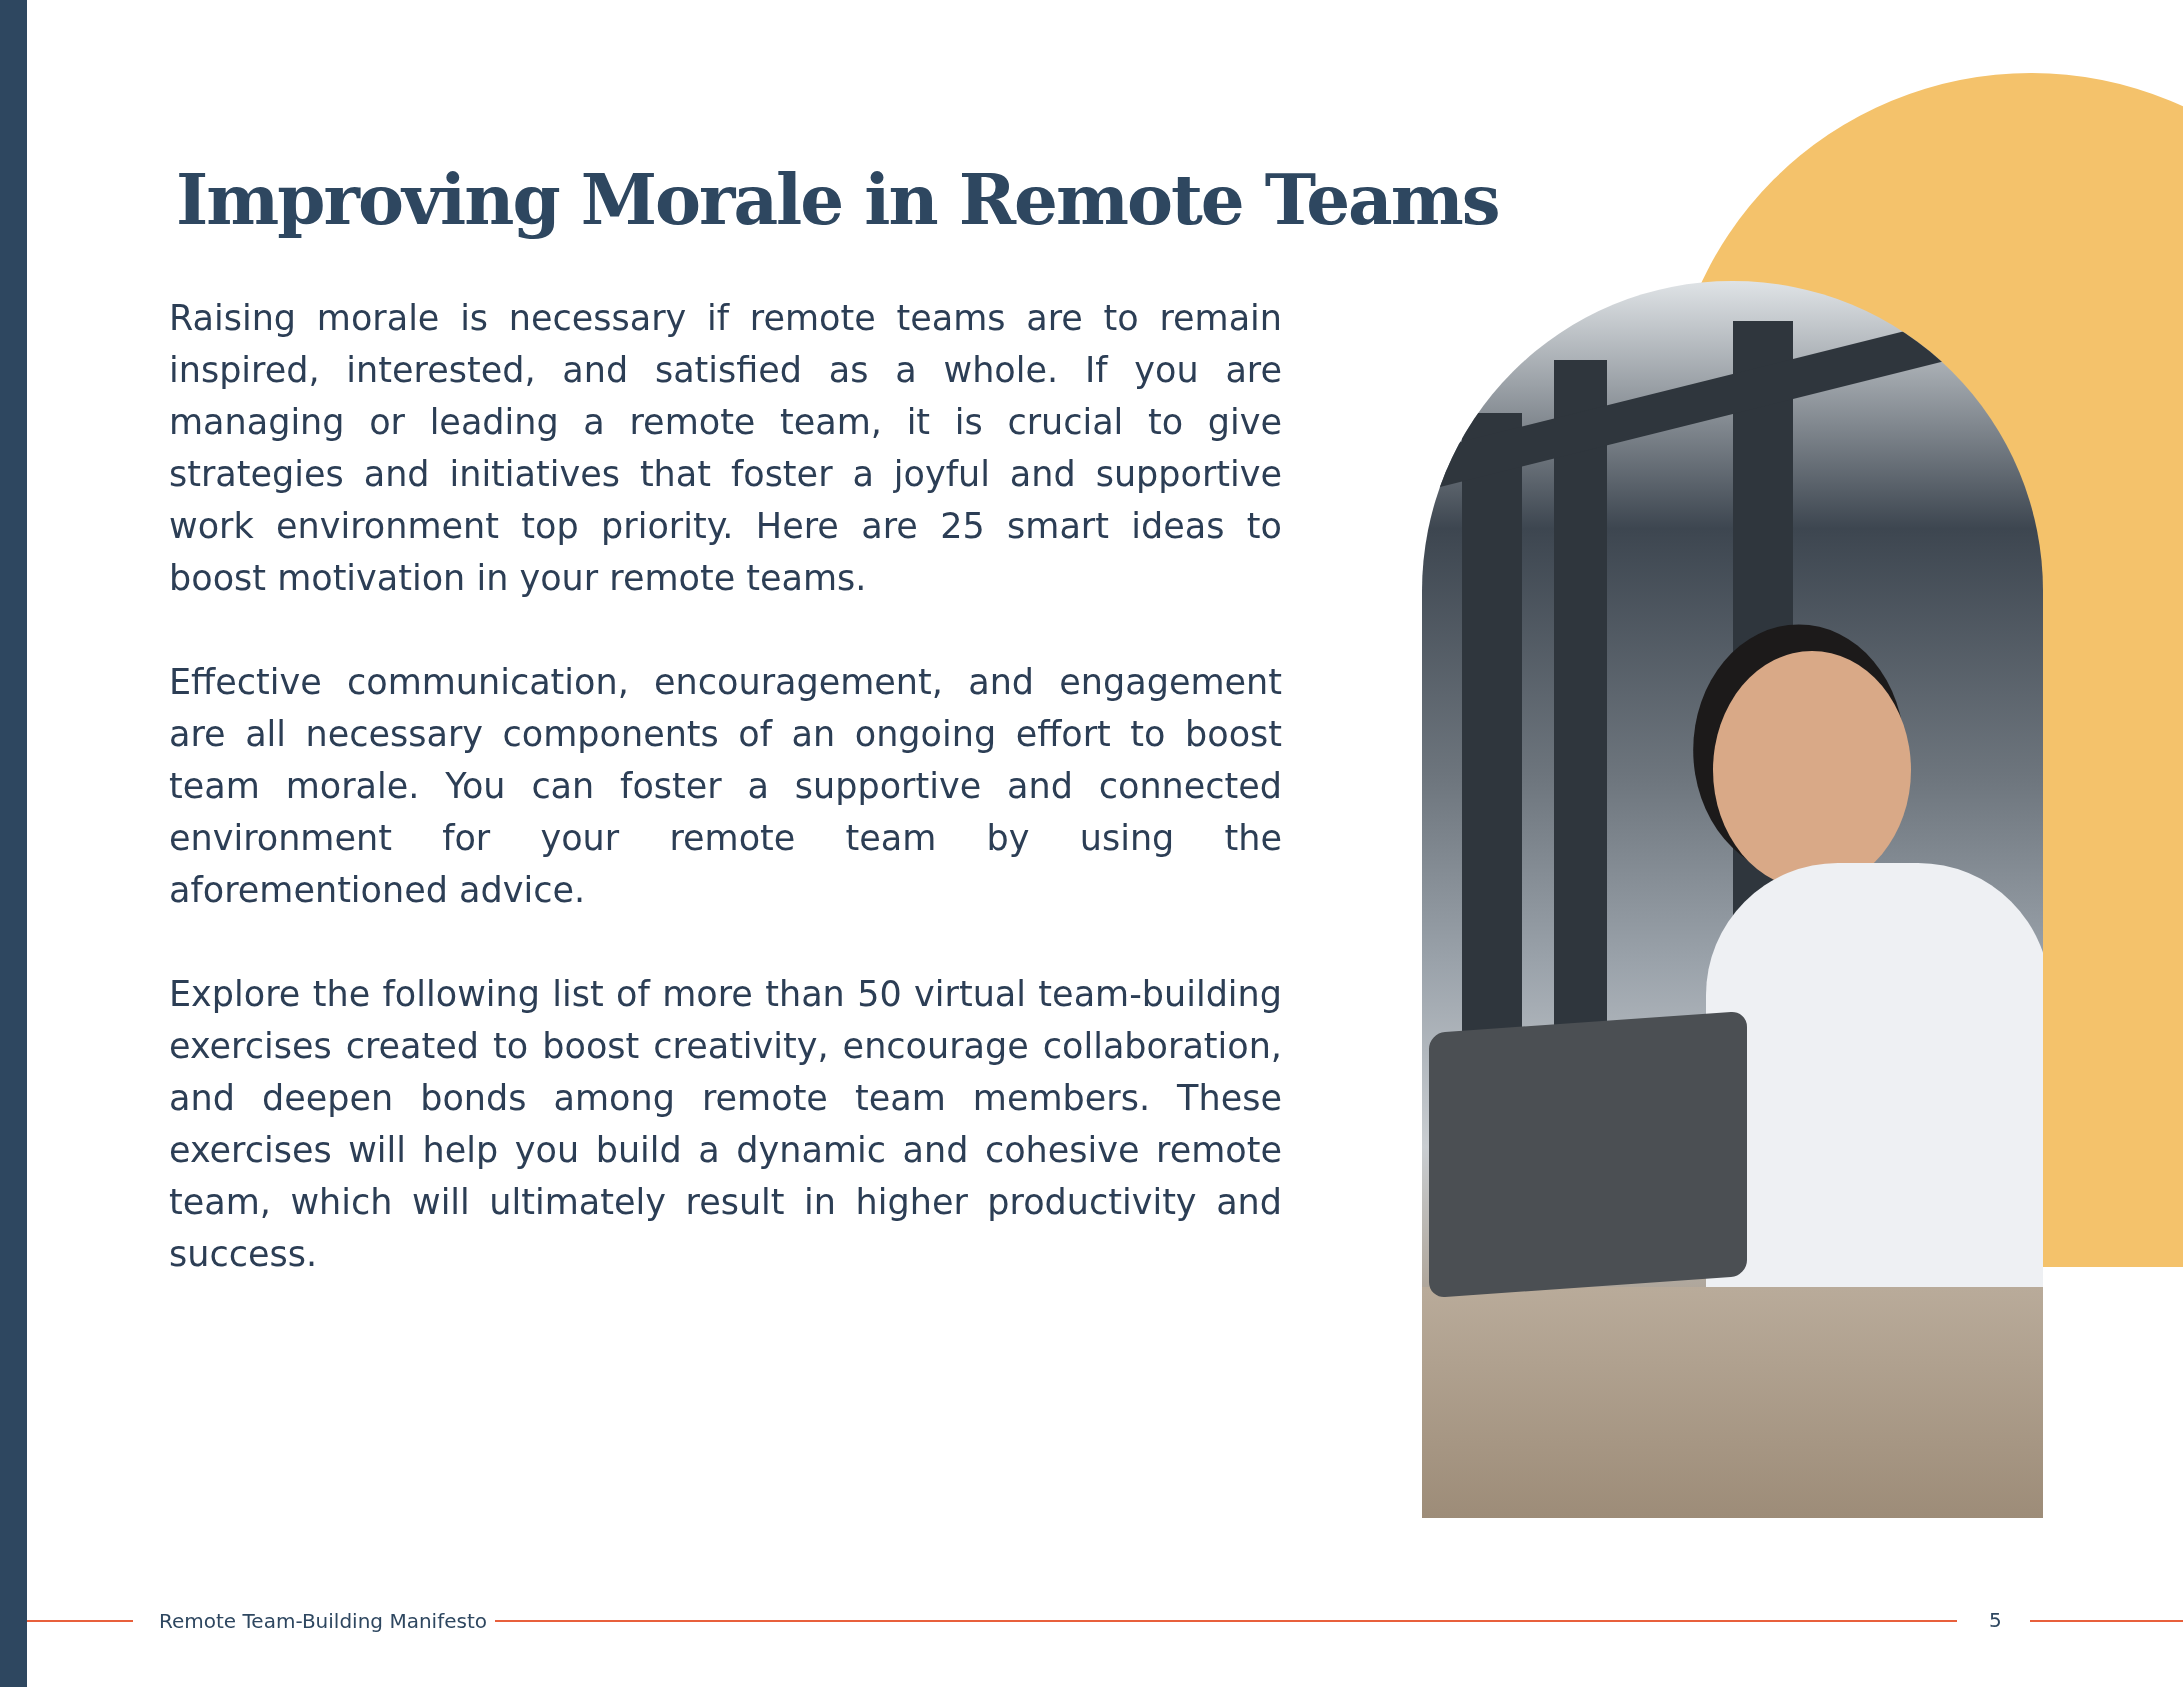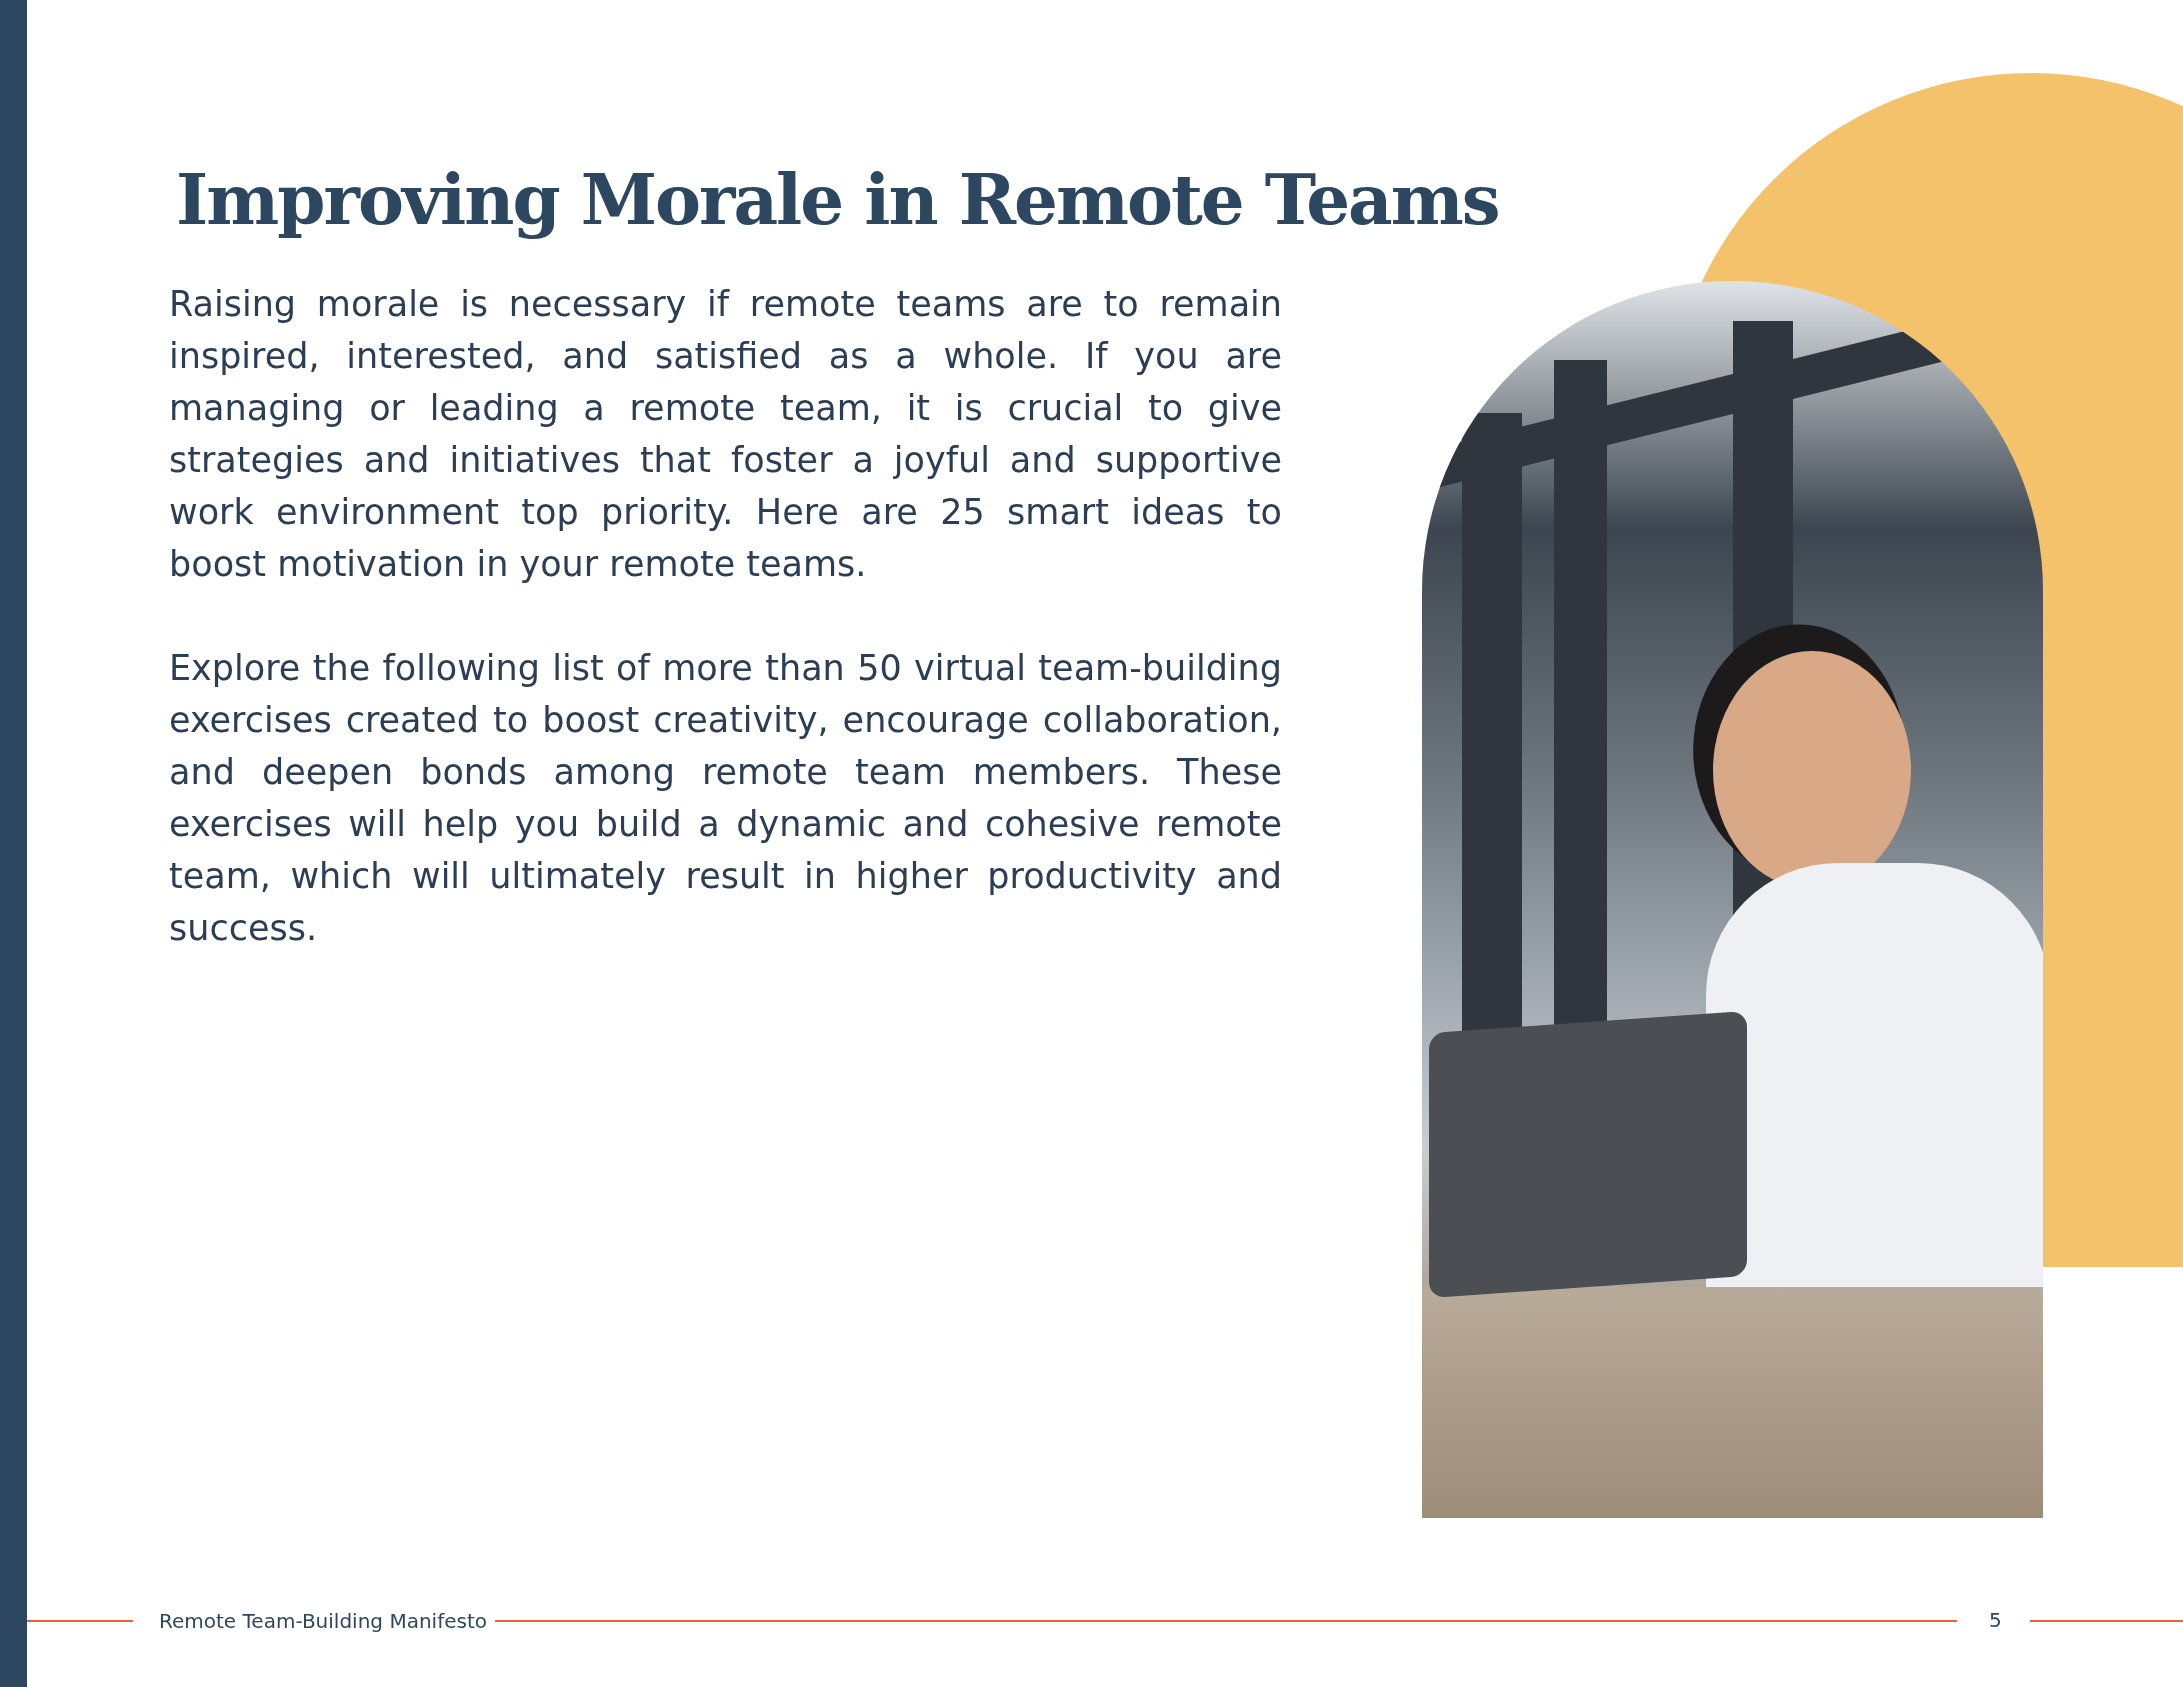--- a/index.html
+++ b/index.html
@@ -7,21 +7,21 @@
   .left-bar { position:absolute; left:0; top:0; width:26.5px; height:1687px; background:#2e4760; }
   .yellow-shape { position:absolute; left:1667px; top:73px; width:728px; height:1194px; background:#f4c26b; border-radius:364px 364px 0 0; }
   .photo { position:absolute; left:1422px; top:281px; width:621px; height:1237px; border-radius:310px 310px 0 0; overflow:hidden;
     background: linear-gradient(180deg, #dfe3e6 0%, #3d4650 20%, #6d757d 40%, #9aa2aa 55%, #c9cdd1 70%, #a79a8a 85%, #9c8c79 100%); }
   .photo .shelf { position:absolute; background:#2f363d; }
   .photo .person-head { position:absolute; left:291px; top:370px; width:198px; height:238px; border-radius:50%; background:#d9a987; box-shadow: -13.2px -20px 0 6.6px #1c1a1a; }
   .photo .shirt { position:absolute; left:284px; top:582px; width:344px; height:543px; border-radius:132px 132px 0 0; background:#eef0f3; }
   .photo .tablet { position:absolute; left:6.6px; top:741px; width:318px; height:265px; background:#4b4f53; border-radius:16px; transform:skewY(-4deg); }
   .photo .desk { position:absolute; left:0; top:1006px; width:621px; height:232px; background:linear-gradient(180deg,#b9ab9a,#9d8c78); }
   .title { position:absolute; left:169px; top:152px; font-family:"DejaVu Serif", serif; font-weight:bold; font-size:69px; letter-spacing:-2px; color:#2e4760; margin:7px; white-space:nowrap; }
-  .body-text { position:absolute; left:169px; top:278px; width:1113px; font-family:"DejaVu Sans", sans-serif; font-size:35px; line-height:52px; color:#2c3e55; }
+  .body-text { position:absolute; left:169px; top:292px; width:1113px; font-family:"DejaVu Sans", sans-serif; font-size:35px; line-height:52px; color:#2c3e55; }
   .body-text p { margin:0 0 52px 0; text-align:justify; }
   .footer-line { position:absolute; top:1620px; height:2px; background:#e8603c; }
   .footer-title { position:absolute; left:159px; top:1609px; font-size:20px; color:#2e4760; }
   .page-num { position:absolute; left:1989px; top:1608px; font-size:20px; color:#2e4760; }
 </style>
 </head>
 <body>
 
 <div class="left-bar"></div>
 <div class="yellow-shape"></div>
@@ -34,20 +34,21 @@
   <div class="person-head"></div>
   <div class="shirt"></div>
   <div class="desk"></div>
   <div class="tablet"></div>
 </div>
 
 <h1 class="title">Improving Morale in Remote Teams</h1>
 
 <div class="body-text">
   <p>Raising morale is necessary if remote teams are to remain inspired, interested, and satisfied as a whole. If you are managing or leading a remote team, it is crucial to give strategies and initiatives that foster a joyful and supportive work environment top priority. Here are 25 smart ideas to boost motivation in your remote teams.</p>
+  <p>Effective communication, encouragement, and engagement are all necessary components of an ongoing effort to boost team morale. You can foster a supportive and connected environment for your remote team by using the aforementioned advice.</p>
   <p>Explore the following list of more than 50 virtual team-building exercises created to boost creativity, encourage collaboration, and deepen bonds among remote team members. These exercises will help you build a dynamic and cohesive remote team, which will ultimately result in higher productivity and success.</p>
 </div>
 
 <div class="footer-line" style="left:26.5px;width:106px;"></div>
 <div class="footer-title">Remote Team-Building Manifesto</div>
 <div class="footer-line" style="left:495px;width:1462px;"></div>
 <div class="page-num">5</div>
 <div class="footer-line" style="left:2030px;width:153px;"></div>
 
 

